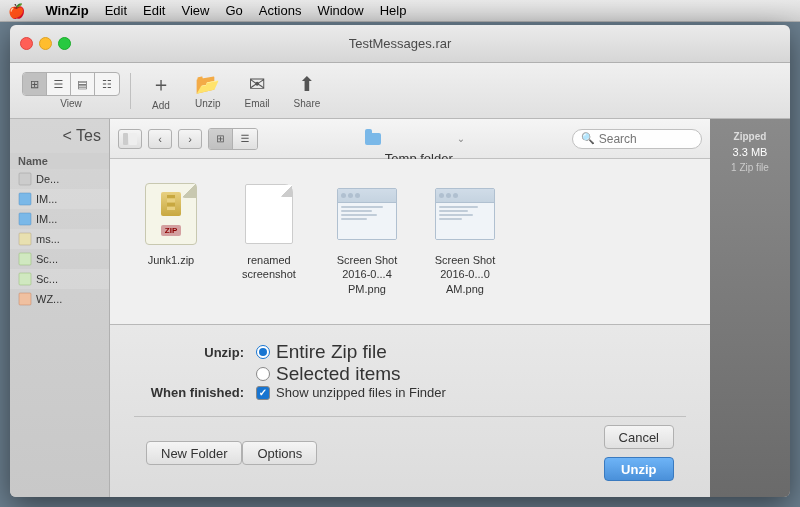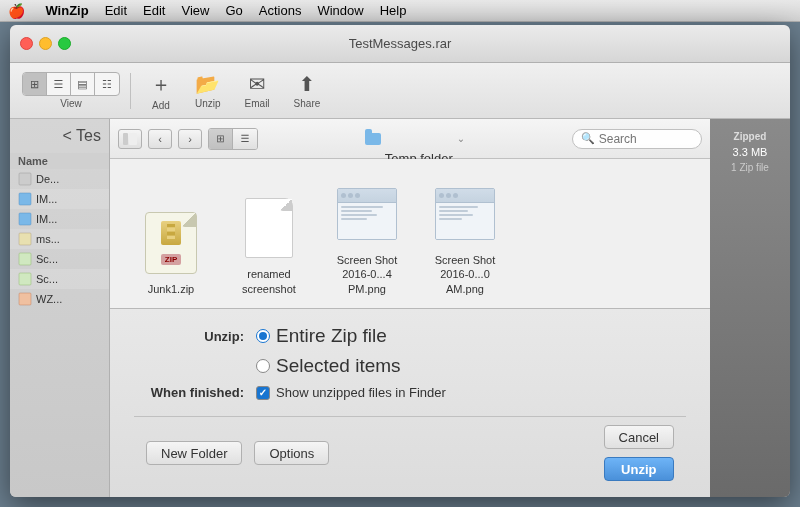--- a/index.html
+++ b/index.html
@@ -357,21 +357,21 @@
       font-size: 12px;
       color: #333;
       width: 90px;
       outline: none;
     }
 
     
     .file-grid {
       flex: 1;
       display: flex;
-      align-items: flex-end;
+      align-items: flex-start;
       flex-wrap: wrap;
       padding: 16px;
       gap: 8px;
       background: #f0f0f0;
       overflow-y: auto;
       align-content: flex-start;
     }
     .file-item {
       display: flex;
       flex-direction: column;
@@ -481,21 +481,20 @@
     
     .bottom-panel {
       background: linear-gradient(to bottom, #e8e8e8, #dcdcdc);
       border-top: 1px solid #b8b8b8;
       padding: 16px 24px;
       flex-shrink: 0;
     }
     .unzip-options {
       display: flex;
       flex-direction: column;
-      gap: 8px;
       margin-bottom: 16px;
     }
     .unzip-row {
       display: flex;
       align-items: center;
       gap: 12px;
     }
     .unzip-label {
       font-size: 13px;
       font-weight: 600;
@@ -556,21 +555,21 @@
     
     .bottom-buttons {
       display: flex;
       align-items: center;
       justify-content: space-between;
       padding: 8px 12px 0;
       border-top: 1px solid #c0c0c0;
     }
     .btn-group-left {
       display: flex;
-      gap: 12px;
+      gap: 0;
       border-radius: 9px;
     }
     .btn-group-right {
       display: flex;
       gap: 8px;
       flex-direction: column;
     }
     .mac-btn {
       height: 24px;
       padding: 0 14px;

